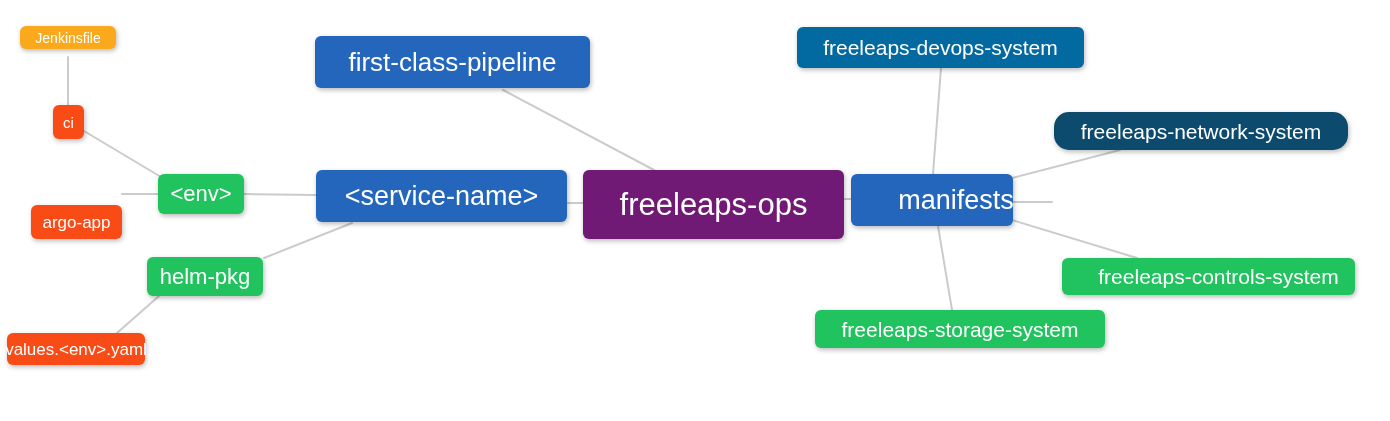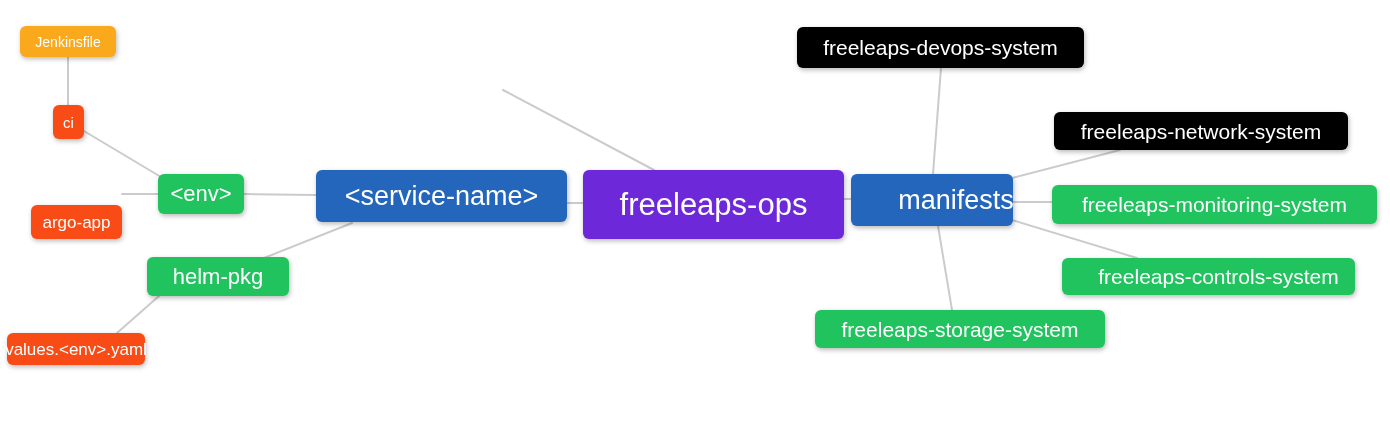--- a/index.html
+++ b/index.html
@@ -52,27 +52,27 @@
       <line x1="567" y1="203" x2="583" y2="203" stroke="#cbcbcb" stroke-width="2" stroke-linecap="round"></line>
       <line x1="503" y1="90" x2="654" y2="170" stroke="#cbcbcb" stroke-width="2" stroke-linecap="round"></line>
       <line x1="844" y1="199" x2="851" y2="199" stroke="#cbcbcb" stroke-width="2" stroke-linecap="round"></line>
       <line x1="933" y1="174" x2="941" y2="68" stroke="#cbcbcb" stroke-width="2" stroke-linecap="round"></line>
       <line x1="1012" y1="178" x2="1120" y2="150" stroke="#cbcbcb" stroke-width="2" stroke-linecap="round"></line>
       <line x1="1012" y1="202" x2="1052" y2="202" stroke="#cbcbcb" stroke-width="2" stroke-linecap="round"></line>
       <line x1="1012" y1="220" x2="1137" y2="258" stroke="#cbcbcb" stroke-width="2" stroke-linecap="round"></line>
       <line x1="938" y1="226" x2="952" y2="310" stroke="#cbcbcb" stroke-width="2" stroke-linecap="round"></line>
     </svg>
 
-<div class="node" style="left: 583px; top: 170px; width: 261px; height: 69px; font-size: 31px; background: #6d28d9; color: rgb(255, 255, 255);">freeleaps-ops</div>
+<div class="node" style="left: 583px; top: 170px; width: 261px; height: 69px; font-size: 31px; background: #701a75; color: rgb(255, 255, 255);">freeleaps-ops</div>
+    <div class="node" style="left: 315px; top: 36px; width: 275px; height: 52px; font-size: 26px; background: rgb(35, 102, 187); color: rgb(255, 255, 255);">first-class-pipeline</div>
     <div class="node" style="left: 316px; top: 170px; width: 251px; height: 52px; font-size: 27px; background: rgb(35, 102, 187); color: rgb(255, 255, 255);">&lt;service-name&gt;</div>
     <div class="node" style="left: 851px; top: 174px; width: 162px; height: 52px; font-size: 27px; background: rgb(35, 102, 187); color: rgb(255, 255, 255); padding-left: 48px;">manifests</div>
     <div class="node" style="left: 158px; top: 174px; width: 86px; height: 40px; font-size: 22px; background: rgb(33, 195, 95); color: rgb(255, 255, 255);">&lt;env&gt;</div>
-    <div class="node" style="left: 147px; top: 257px; width: 142px; height: 39px; font-size: 22px; background: rgb(33, 195, 95); color: rgb(255, 255, 255);">helm-pkg</div>
-    <div class="node" style="left: 797px; top: 27px; width: 287px; height: 41px; font-size: 21px; background: #000000; color: rgb(255, 255, 255);">freeleaps-devops-system</div>
-    <div class="node" style="left: 1054px; top: 112px; width: 294px; height: 38px; font-size: 21px; background: #000000; color: rgb(255, 255, 255);">freeleaps-network-system</div>
-    <div class="node" style="left: 1052px; top: 185px; width: 325px; height: 39px; font-size: 21px; background: rgb(33, 195, 95); color: rgb(255, 255, 255);">freeleaps-monitoring-system</div>
+    <div class="node" style="left: 147px; top: 257px; width: 116px; height: 39px; font-size: 22px; background: rgb(33, 195, 95); color: rgb(255, 255, 255);">helm-pkg</div>
+    <div class="node" style="left: 797px; top: 27px; width: 287px; height: 41px; font-size: 21px; background: #0369a1; color: rgb(255, 255, 255);">freeleaps-devops-system</div>
+    <div class="node" style="left: 1054px; top: 112px; width: 294px; height: 38px; font-size: 21px; background: #0c4a6e; color: rgb(255, 255, 255); border-radius: 15px;">freeleaps-network-system</div>
     <div class="node" style="left: 1062px; top: 258px; width: 293px; height: 37px; font-size: 21px; background: rgb(33, 195, 95); color: rgb(255, 255, 255); padding-left: 20px;">freeleaps-controls-system</div>
     <div class="node" style="left: 815px; top: 310px; width: 290px; height: 38px; font-size: 21px; background: rgb(33, 195, 95); color: rgb(255, 255, 255);">freeleaps-storage-system</div>
     <div class="node" style="left: 53px; top: 105px; width: 31px; height: 34px; font-size: 15px; background: rgb(249, 75, 22); color: rgb(255, 255, 255);">ci</div>
     <div class="node" style="left: 31px; top: 177px; width: 91px; height: 34px; font-size: 17px; background: rgb(249, 75, 22); color: rgb(255, 255, 255); margin-top: 28px;">argo-app</div>
     <div class="node" style="left: 7px; top: 333px; width: 138px; height: 32px; font-size: 17px; background: rgb(249, 75, 22); color: rgb(255, 255, 255);">values.&lt;env&gt;.yaml</div>
-    <div class="node" style="left: 20px; top: 26px; width: 96px; height: 31px; font-size: 14px; background: rgb(251, 169, 28); color: rgb(255, 255, 255);">Jenkinsfile</div>
+    <div class="node" style="left: 20px; top: 26px; width: 96px; height: 23px; font-size: 14px; background: rgb(251, 169, 28); color: rgb(255, 255, 255);">Jenkinsfile</div>
   </div>
 
 </body></html>

